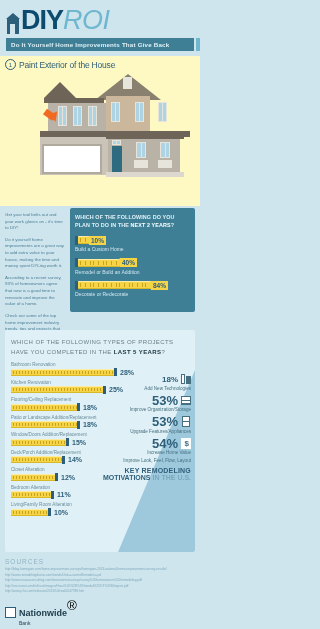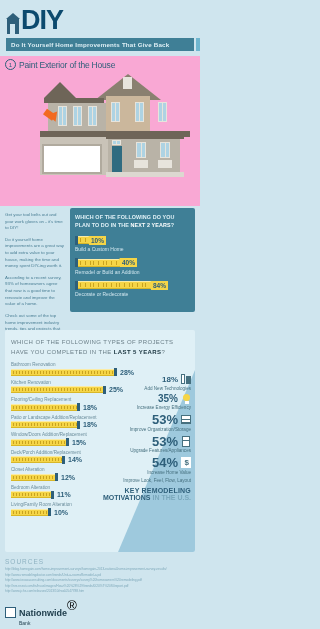--- a/index.html
+++ b/index.html
@@ -36,21 +36,21 @@
     color: #dff0f6; font-size: 6.2px; font-weight: bold; letter-spacing: 0.2px; padding-left: 5px;
   }
   .tagline-bar .handle {
     position: absolute; right: -16px; top: 0px; width: 14px; height: 13px; background: #6fb6cf;
   }
   .tagline-bar .handle:after {
     content: ""; position: absolute; right: -7px; top: 4px; width: 7px; height: 5px; background: #6fb6cf;
   }
 
   
-  .sec-house { position: relative; height: 150px; background: #f9a8d4; }
+  .sec-house { position: relative; height: 150px; background: #fef9c3; }
   .sec-title { display: flex; align-items: center; padding: 3px 0 0 5px; position: relative; z-index: 5; }
   .num-circle {
     width: 11px; height: 11px; border: 1.2px solid #2e5f7a; border-radius: 50%;
     color: #2e5f7a; font-size: 6px; display: flex; align-items: center; justify-content: center;
     margin-right: 3px; flex: none;
   }
   .sec-title-txt { font-size: 8.5px; color: #2e5f7a; font-weight: normal; letter-spacing: -0.2px; }
 
   .house-art { position: absolute; left: 40px; top: 18px; width: 160px; height: 132px; }
   .h-roofmain {
@@ -196,20 +196,21 @@
 <div class="page">
 
   <div class="header">
     <div class="logo-row">
       <span class="house-glyph">
         <span class="roof"></span>
           <span class="body"></span>
           <span class="door"></span>
       </span>
       <span class="diy">DIY</span>
+      <span class="roi">ROI</span>
     </div>
     <div class="tagline-bar">
       <span class="txt">Do It Yourself Home Improvements That Give Back</span>
       <span class="handle"></span>
     </div>
   </div>
 
   <div class="sec-house">
     <div class="sec-title">
       <span class="num-circle">1</span>
@@ -379,30 +380,20 @@
           <span class="motiv-pct s1">18%</span>
           <span class="motiv-ico">
               <span class="ico-dev"></span>
               <span class="ico-dev2"></span>
             </span>
         </div>
         <div class="motiv-cap">Add New Technologies</div>
       </div>
       <div class="motiv-item">
         <div class="motiv-top">
-          <span class="motiv-pct s2">35%</span>
-          <span class="motiv-ico">
-              <span class="ico-bulb"></span>
-              <span class="ico-bulb-b"></span>
-            </span>
-        </div>
-        <div class="motiv-cap">Increase Energy Efficiency</div>
-      </div>
-      <div class="motiv-item">
-        <div class="motiv-top">
           <span class="motiv-pct s3">53%</span>
           <span class="motiv-ico">
               <span class="ico-shelf"></span>
             </span>
         </div>
         <div class="motiv-cap">Improve Organization/Storage</div>
       </div>
       <div class="motiv-item">
         <div class="motiv-top">
           <span class="motiv-pct s3">53%</span>

